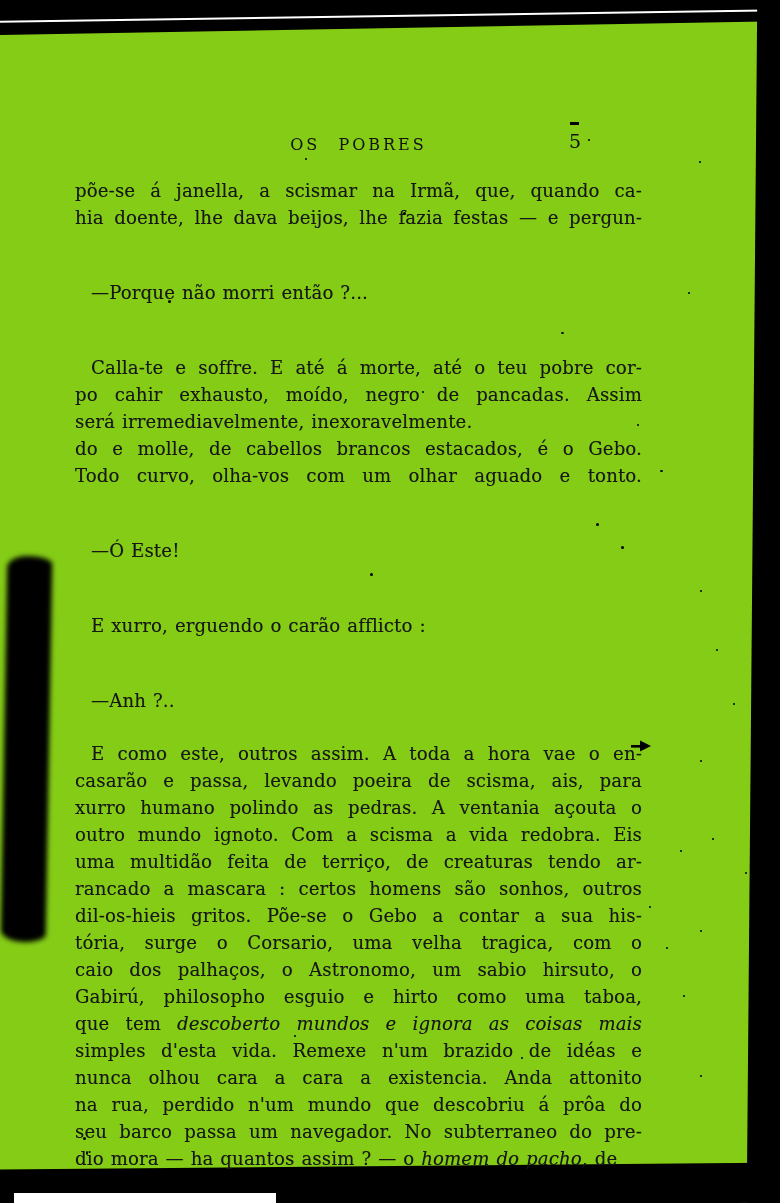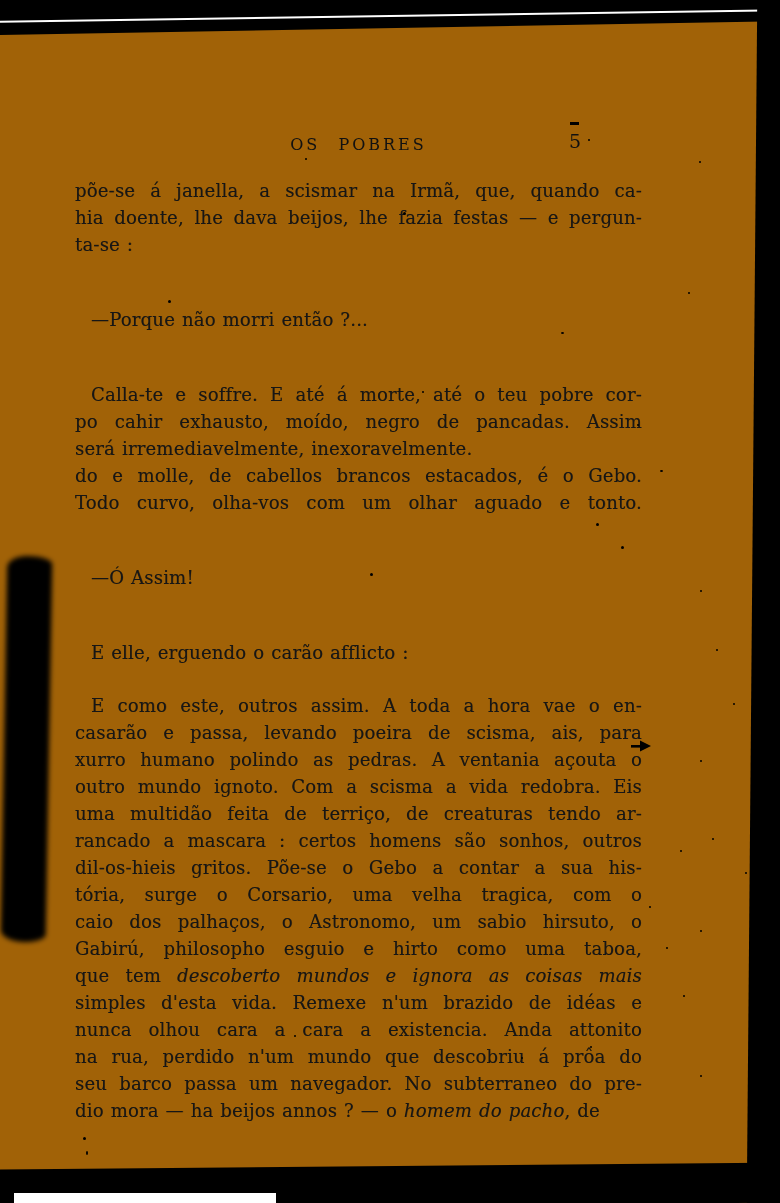--- a/index.html
+++ b/index.html
@@ -1,17 +1,17 @@
 <!DOCTYPE html>
 <html><head>
 <meta charset="utf-8">
 <style>
   html,body{margin:0;padding:0;background:#e8e8e8;}
   .page{
-    position:relative;width:780px;height:1203px;background:#a16207;
+    position:relative;width:780px;height:1203px;background:#84cc16;
     overflow:hidden;font-family:"DejaVu Serif","Liberation Serif",serif;
     color:#161616;
   }
   
   .top-band{position:absolute;left:-12px;top:-16px;width:812px;height:44px;background:#000;transform:rotate(-1deg);}
   .top-band-gapline{position:absolute;left:-6px;top:15px;width:800px;height:2px;background:#fff;transform:rotate(-0.85deg);}
   .right-bar{position:absolute;top:-6px;right:-9px;width:37px;height:1216px;background:#000;transform:rotate(0.5deg);}
   .bottom-band{position:absolute;left:-8px;top:1166px;width:800px;height:40px;background:#000;transform:rotate(-0.5deg);}
   .bottom-notch{position:absolute;left:14px;top:1193px;width:262px;height:10px;background:#fff;}
   .left-smudge{
@@ -59,45 +59,45 @@
     <rect x="0" y="5" width="11" height="2.6" fill="#000"></rect>
     <polygon points="9,0.5 20,6 9,11.5" fill="#000"></polygon>
   </svg>
 
   <div class="running-title">OS POBRES</div>
   <div class="page-number">5</div>
 
   <div class="body-text">
       <div class="line j"><span>põe-se á janella, a scismar na Irmã, que, quando ca-</span></div>
       <div class="line j"><span>hia doente, lhe dava beijos, lhe fazia festas — e pergun-</span></div>
-      <div class="line"><span>ta-se :</span></div>
       <div class="line ind"><span>—Porque não morri então ?...</span></div>
       <div class="line j ind"><span>Calla-te e soffre. E até á morte, até o teu pobre cor-</span></div>
       <div class="line j"><span>po cahir exhausto, moído, negro de pancadas. Assim</span></div>
       <div class="line"><span>será irremediavelmente, inexoravelmente.</span></div>
       <div class="line j"><span>do e molle, de cabellos brancos estacados, é o Gebo.</span></div>
       <div class="line j"><span>Todo curvo, olha-vos com um olhar aguado e tonto.</span></div>
-      <div class="line ind"><span>—Ó Assim!</span></div>
-      <div class="line ind"><span>E elle, erguendo o carão afflicto :</span></div>
+      <div class="line ind"><span>—Ó Este!</span></div>
+      <div class="line ind"><span>E xurro, erguendo o carão afflicto :</span></div>
+      <div class="line ind"><span>—Anh ?..</span></div>
       <div class="line j ind gap"><span>E como este, outros assim. A toda a hora vae o en-</span></div>
       <div class="line j"><span>casarão e passa, levando poeira de scisma, ais, para</span></div>
       <div class="line j"><span>xurro humano polindo as pedras. A ventania açouta o</span></div>
       <div class="line j"><span>outro mundo ignoto. Com a scisma a vida redobra. Eis</span></div>
       <div class="line j"><span>uma multidão feita de terriço, de creaturas tendo ar-</span></div>
       <div class="line j"><span>rancado a mascara : certos homens são sonhos, outros</span></div>
       <div class="line j"><span>dil-os-hieis gritos. Põe-se o Gebo a contar a sua his-</span></div>
       <div class="line j"><span>tória, surge o Corsario, uma velha tragica, com o</span></div>
       <div class="line j"><span>caio dos palhaços, o Astronomo, um sabio hirsuto, o</span></div>
       <div class="line j"><span>Gabirú, philosopho esguio e hirto como uma taboa,</span></div>
       <div class="line j"><span>que tem </span><em>descoberto mundos e ignora as coisas mais</em></div>
       <div class="line j"><span>simples d'esta vida. Remexe n'um brazido de idéas e</span></div>
       <div class="line j"><span>nunca olhou cara a cara a existencia. Anda attonito</span></div>
       <div class="line j"><span>na rua, perdido n'um mundo que descobriu á prôa do</span></div>
       <div class="line j"><span>seu barco passa um navegador. No subterraneo do pre-</span></div>
-      <div class="line"><span>dio mora — ha beijos annos ? — o </span><em>homem do pacho</em><span>, de</span></div>
+      <div class="line"><span>dio mora — ha quantos assim ? — o </span><em>homem do pacho</em><span>, de</span></div>
     </div>
 
 <div class="speck" style="left: 403px; top: 212px; width: 3px; height: 3px;"></div>
     <div class="speck" style="left: 168px; top: 300px; width: 3px; height: 3px;"></div>
     <div class="speck" style="left: 588px; top: 139px; width: 2px; height: 2px;"></div>
     <div class="speck" style="left: 699px; top: 161px; width: 2px; height: 2px;"></div>
     <div class="speck" style="left: 305px; top: 158px; width: 2px; height: 2px;"></div>
     <div class="speck" style="left: 561px; top: 332px; width: 3px; height: 2px;"></div>
     <div class="speck" style="left: 688px; top: 292px; width: 2px; height: 2px;"></div>
     <div class="speck" style="left: 422px; top: 391px; width: 2px; height: 2px;"></div>

